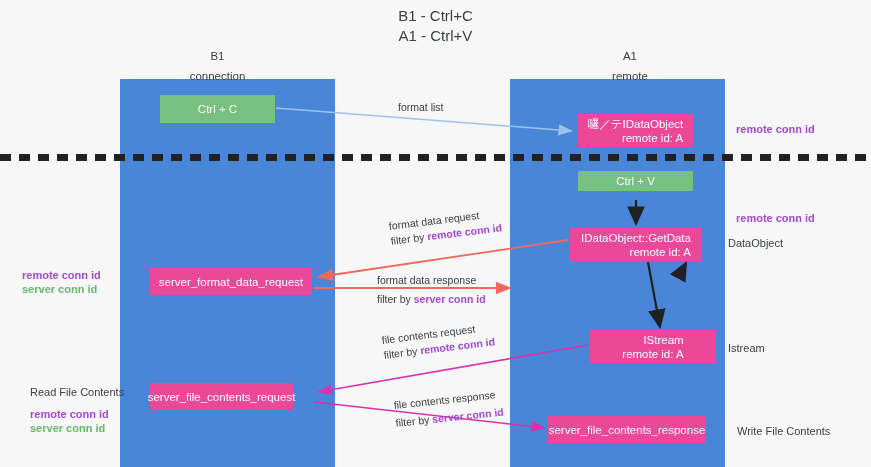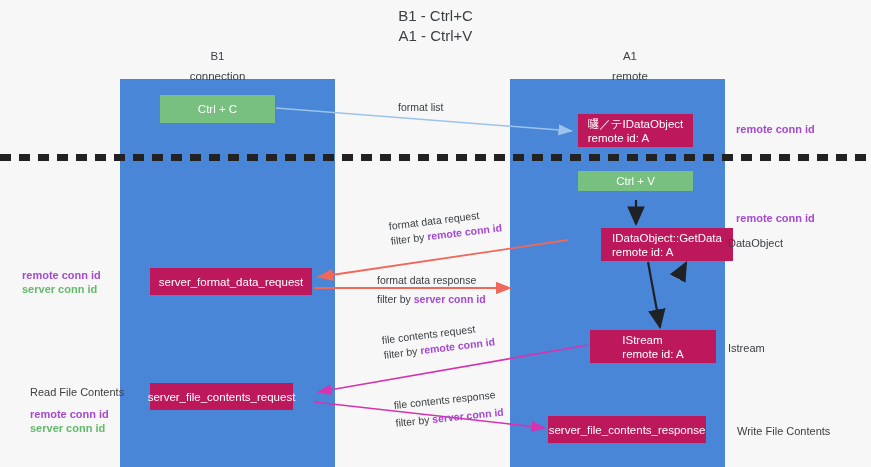--- a/index.html
+++ b/index.html
@@ -38,32 +38,32 @@
   #divider{
     left:0;top:154px;width:871px;height:7px;
     background:repeating-linear-gradient(to right,
       #222 0px,#222 11px, transparent 11px, transparent 19px);
   }
 
   
   .node{
     box-sizing:border-box;
     display:flex;align-items:center;justify-content:center;
-    text-align:left;color:#ffffff;font-size:11.5px;line-height:14px;
+    text-align:right;color:#ffffff;font-size:11.5px;line-height:14px;
     white-space:pre-line;
   }
   .node.green{background:#77c080;}
   .node.orange{background:#fbb council;}
   .node.orange{background:#fbb03b;}
-  .node.orange{background:#be185d;}
+  .node.orange{background:#ec4899;}
 
   #n-ctrlc{left:160px;top:95px;width:115px;height:28px;}
   #n-idataobject{left:578px;top:114px;width:115px;height:33px;}
   #n-ctrlv{left:578px;top:171px;width:115px;height:20px;}
-  #n-getdata{left:570px;top:228px;width:132px;height:33px;margin-left:31px;}
+  #n-getdata{left:570px;top:228px;width:132px;height:33px;}
   #n-fmt-req{left:150px;top:268px;width:162px;height:27px;}
   #n-fmt-resp{left:515px;top:278px;width:155px;height:27px;}
   #n-istream{left:590px;top:330px;width:126px;height:33px;}
   #n-file-req{left:150px;top:383px;width:143px;height:27px;}
   #n-file-resp{left:548px;top:416px;width:158px;height:27px;}
 
   
   .side{font-size:11px;line-height:14px;}
   .purple{color:#a549cf;font-weight:bold;}
   .green-t{color:#63ba6b;font-weight:bold;}

